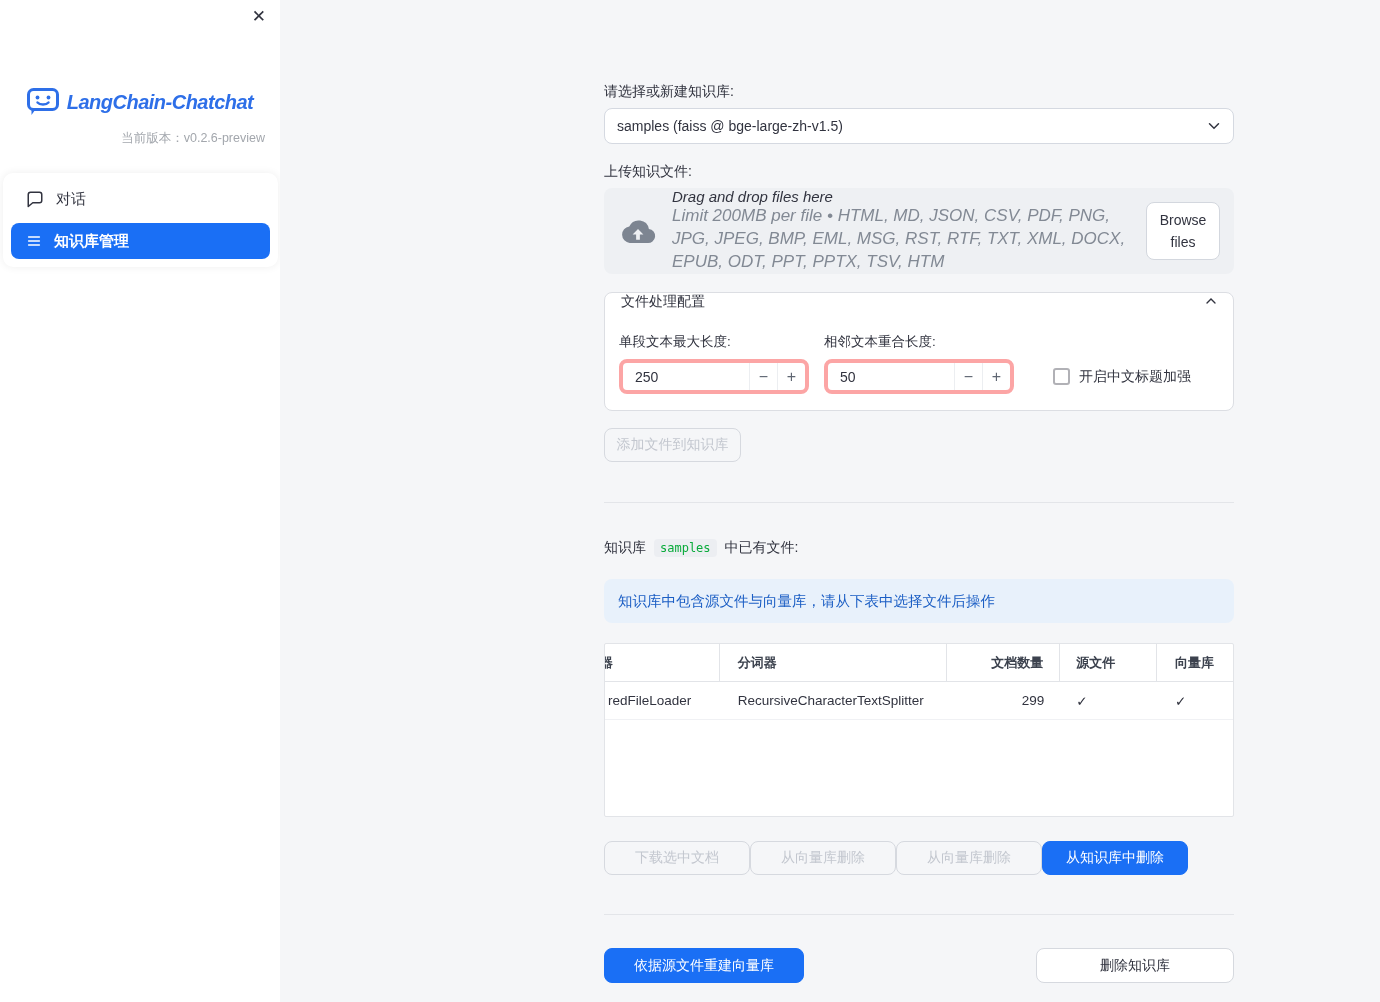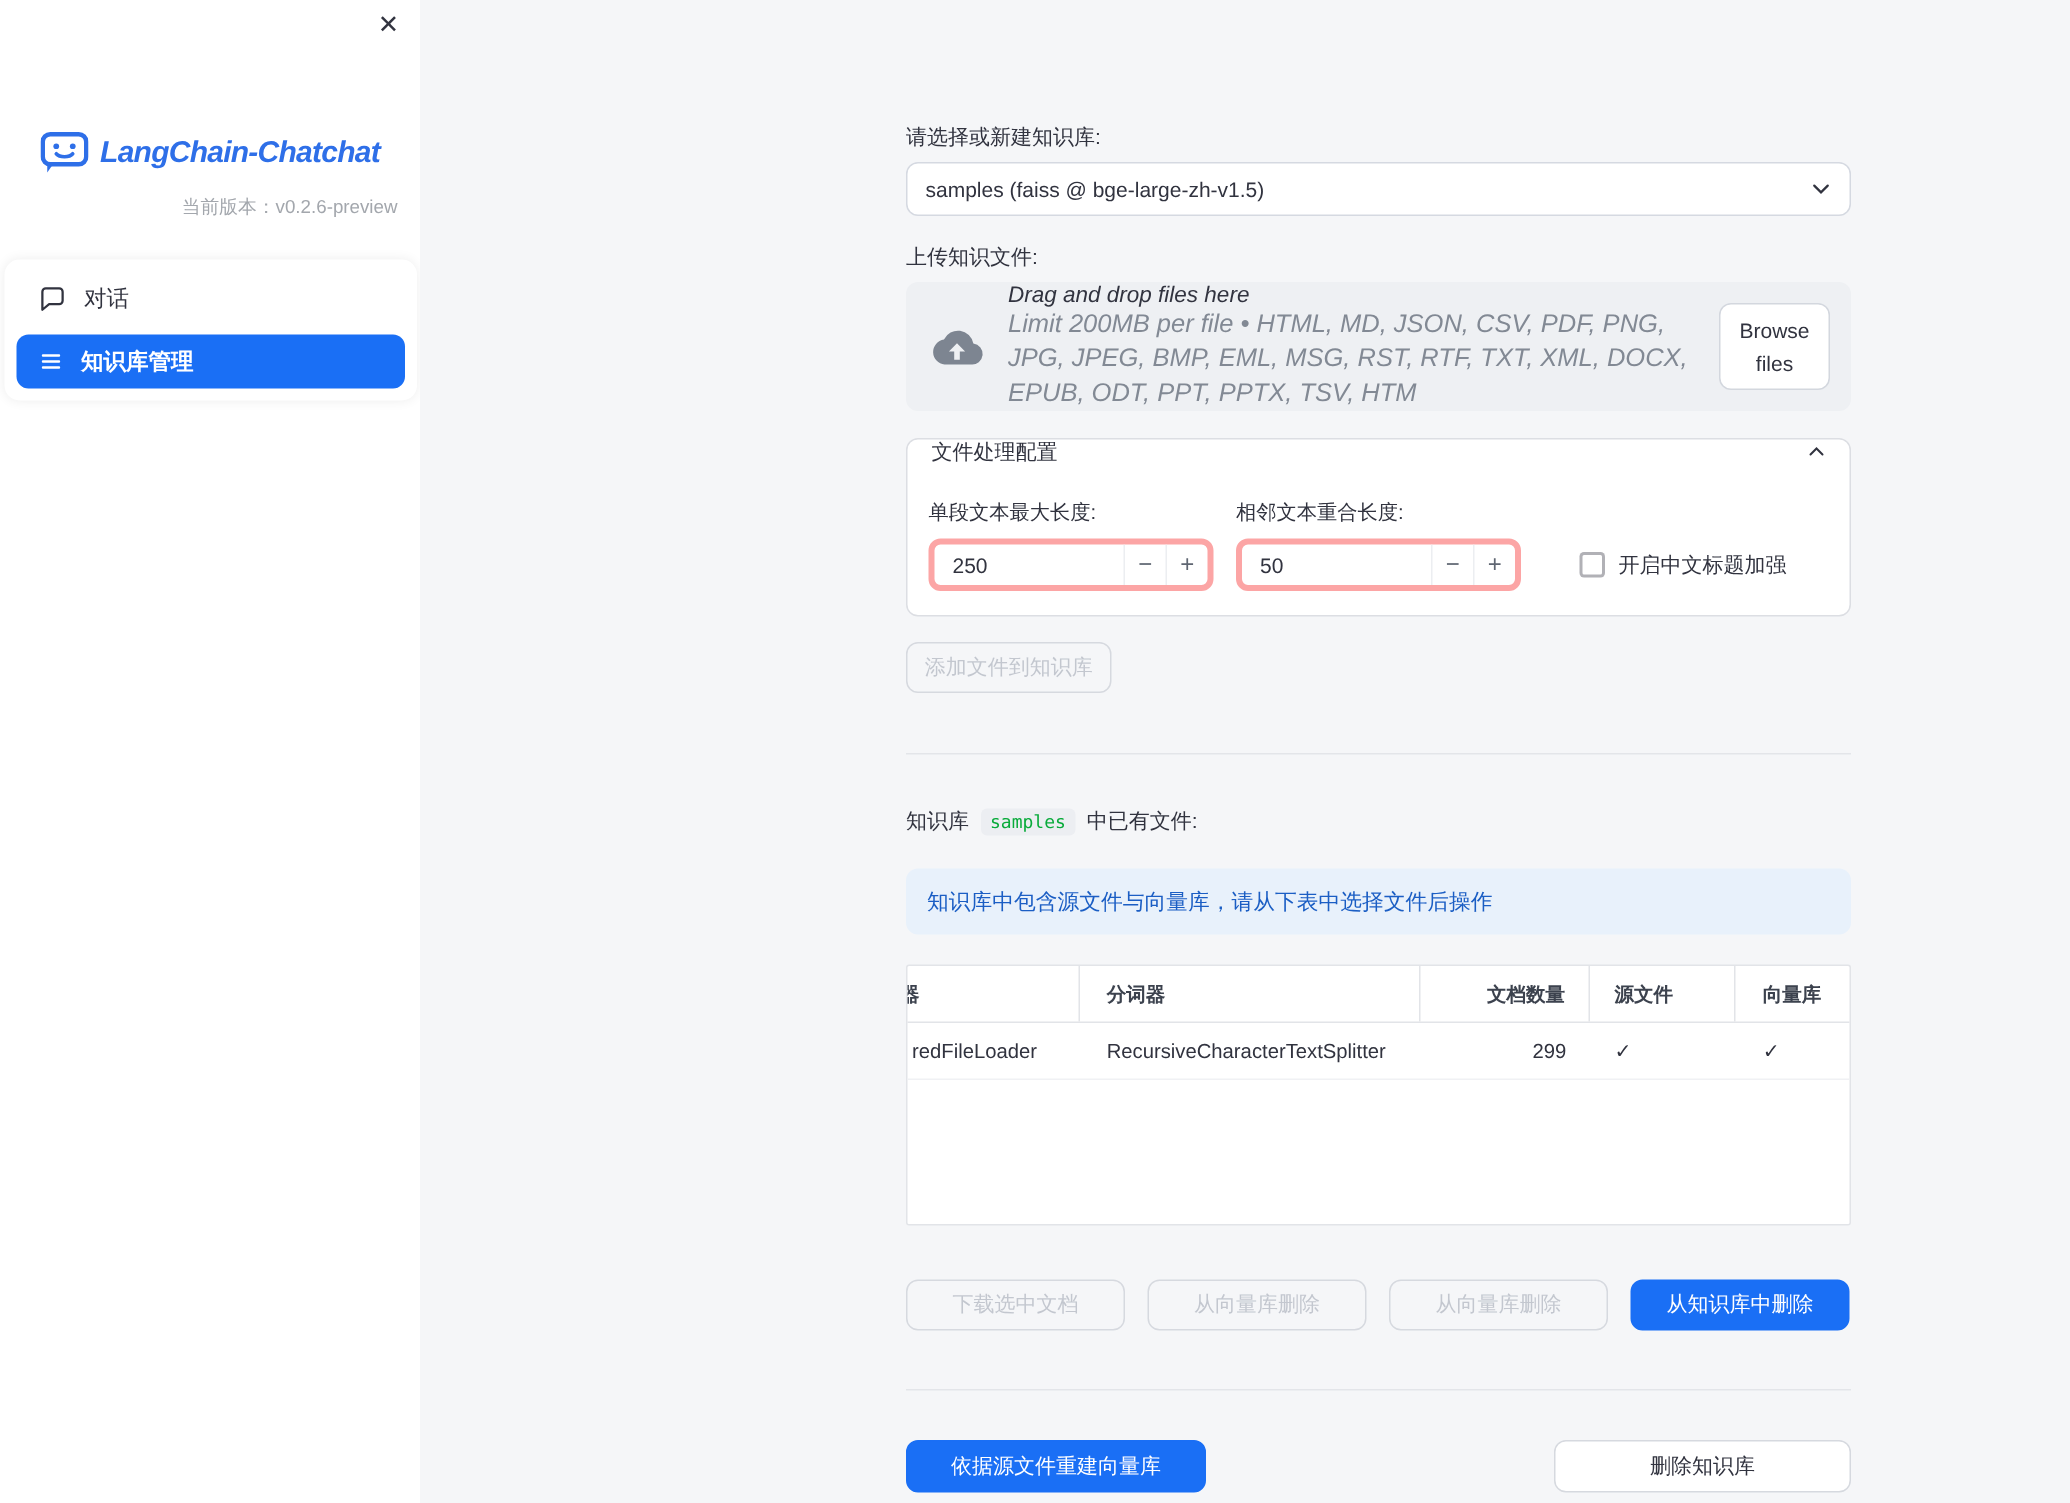--- a/index.html
+++ b/index.html
@@ -66,21 +66,21 @@
   .t-cell{display:flex;align-items:center;overflow:hidden;white-space:nowrap;}
   .t-head .t-cell{border-right:1px solid #e2e4e8;}
   .t-head .t-cell:last-child{border-right:none;}
   .c1{width:115px;padding-left:3px;}
   .t-head .c1 span{margin-left:-8px;}
   .c2{width:228px;padding-left:18px;}
   .c3{width:113px;justify-content:flex-end;padding-right:16px;}
   .c4{width:97px;padding-left:16px;}
   .c5{width:76px;padding-left:18px;}
 
-  .actions{margin-top:36px;display:flex;gap:15px;}
+  .actions{margin-top:24px;display:flex;}
   .actions .btn{width:146px;}
 
   .bottom-row{margin-top:33px;display:flex;}
   .rebuild-btn{width:200px;height:35px;}
   .spacer{flex:1;}
   .delete-kb-btn{width:198px;height:35px;}
 
   svg{display:block;}
 </style>
 </head>

